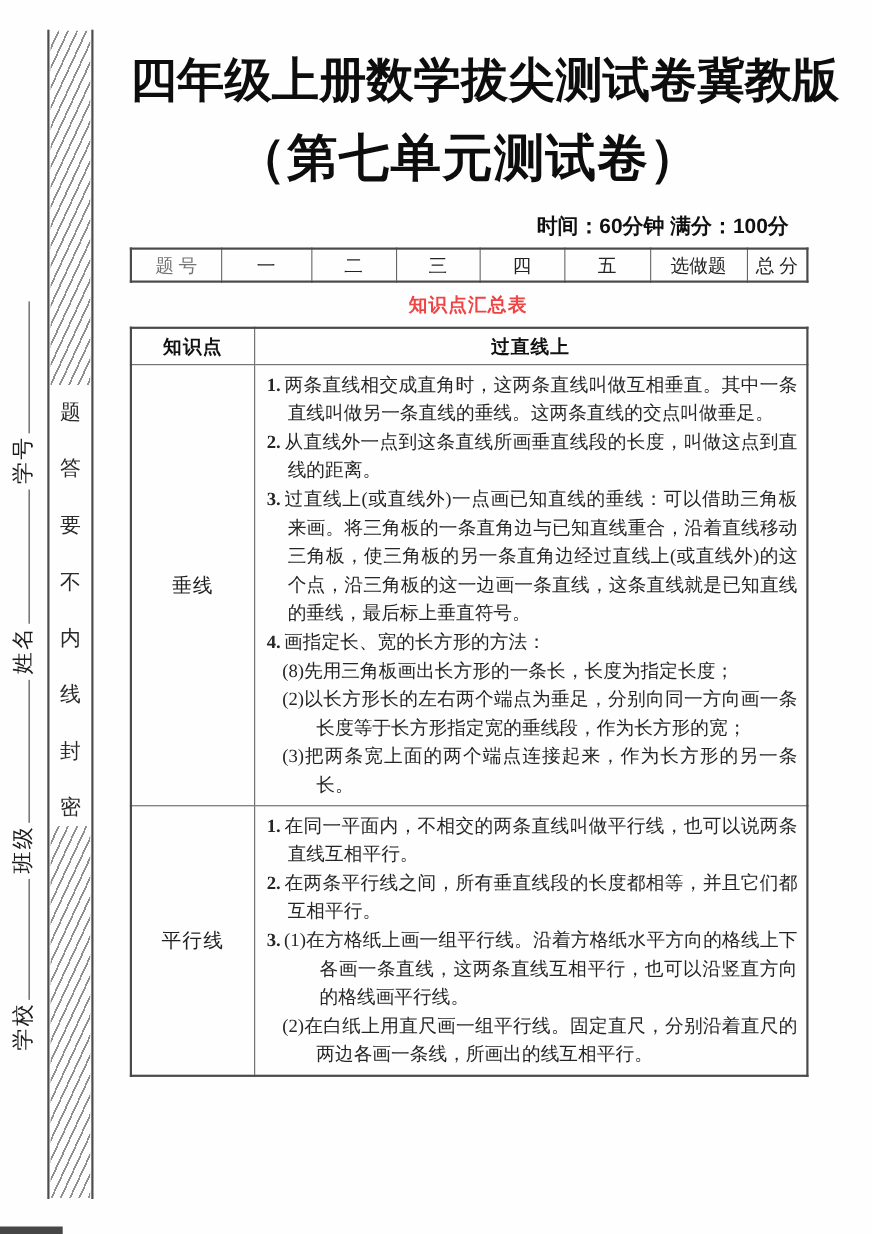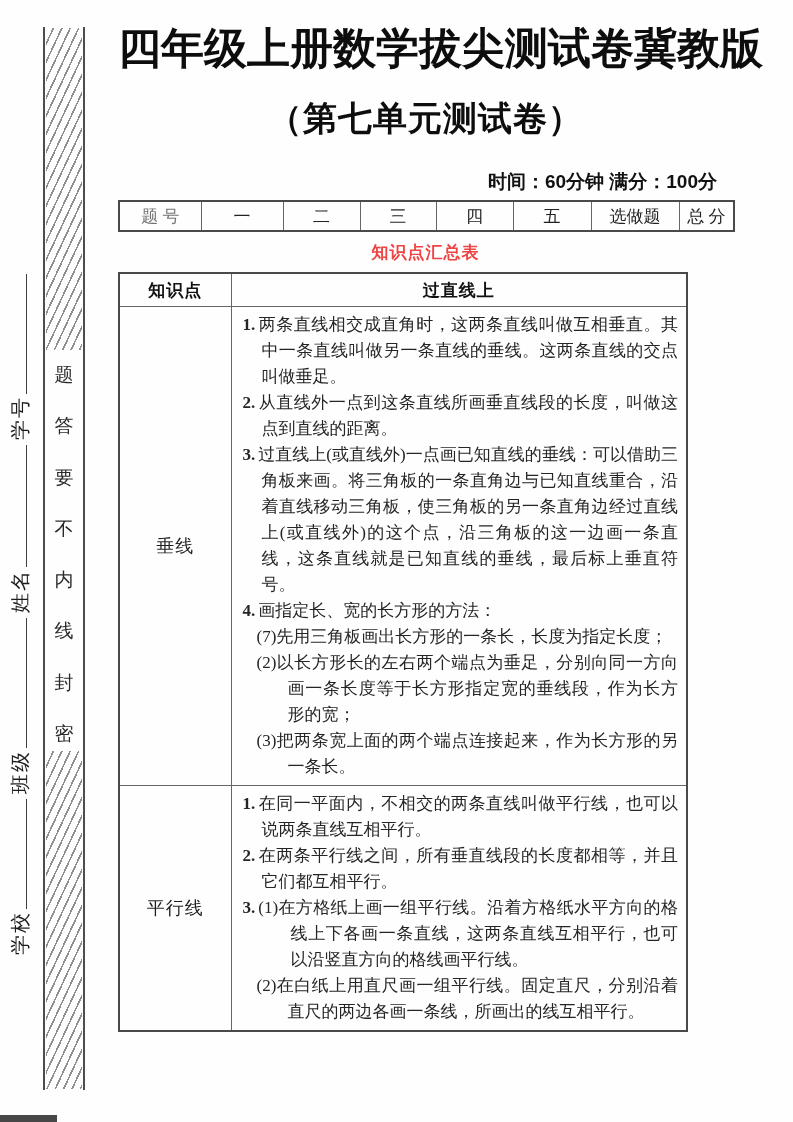--- a/index.html
+++ b/index.html
@@ -18,41 +18,41 @@
          background:repeating-linear-gradient(115deg,transparent 0,transparent 6px,#8f8f8f 6px,#8f8f8f 7.6px);}
   .hatch.top{top:28px;height:322px;}
   .hatch.bot{top:751px;height:338px;}
   .seal-text{position:absolute;left:44px;width:40px;top:362px;height:385px;
              display:flex;flex-direction:column;justify-content:space-between;align-items:center;
              font-size:19px;color:#2a2a2a;}
   .bottom-artifact{position:absolute;left:0;top:1115px;width:57px;height:7px;background:#474747;}
 
   
   .content{position:absolute;left:118px;top:0;width:615px;}
-  .main-title{margin:20px 0 0;text-align:center;white-space:nowrap;overflow:visible;
+  .main-title{margin:45px 0 0;text-align:center;white-space:nowrap;overflow:visible;
               font-family:"Liberation Sans",sans-serif;font-weight:bold;
               font-size:43px;line-height:56px;color:#0d0d0d;}
   .subtitle{margin:19px 0 0;text-align:center;white-space:nowrap;
             font-family:"Liberation Sans",sans-serif;font-weight:bold;
-            font-size:34px;line-height:46px;color:#0d0d0d;letter-spacing:1px;}
+            font-size:46px;line-height:46px;color:#0d0d0d;letter-spacing:1px;}
   .time-info{margin:29px 16px 0 0;text-align:right;
              font-family:"Liberation Sans",sans-serif;font-weight:bold;
              font-size:19px;line-height:24px;color:#111;}
 
   table{border-collapse:collapse;table-layout:fixed;}
   .score-table{width:615px;margin-top:6px;border:2px solid #4a4a4a;}
   .score-table td{border:1px solid #666;text-align:center;vertical-align:middle;
                   font-size:17px;color:#222;padding:0;}
   .score-table tr.h td{height:28px;}
   .score-table tr.s td{height:26px;}
   .score-table td.lbl{letter-spacing:0;font-size:17px;color:#737373;}
 
   .kt-title{margin:10px 0 0;text-align:center;font-weight:bold;font-size:17px;
             line-height:22px;color:#ef4444;letter-spacing:1px;}
-  .k-table{width:570px;margin-top:8px;border:2px solid #4a4a4a;}
+  .k-table{width:617px;margin-top:8px;border:2px solid #4a4a4a;}
   .k-table th{border:1px solid #666;height:30px;font-size:17px;color:#111;
               text-align:center;vertical-align:middle;font-weight:bold;letter-spacing:1px;}
   .k-table td{border:1px solid #666;vertical-align:middle;}
   .k-table td.topic{text-align:center;font-size:18px;color:#1e1e1e;letter-spacing:1px;}
   .k-table td.detail{padding:5px 8px 5px 11px;font-size:17px;line-height:26px;color:#252525;}
   .item{padding-left:19px;text-indent:-19px;text-align:justify;}
   .item .num{font-weight:bold;padding-right:3px;}
   .item.merged{padding-left:48px;text-indent:-48px;}
   .sub{margin-left:14px;padding-left:31px;text-indent:-31px;text-align:justify;}
 </style>
@@ -124,21 +124,21 @@
         </tr>
       </thead>
       <tbody id="ktBody">
           <tr>
             <td class="topic">垂线</td>
             <td class="detail">
               <div class="item"><span class="num">1.</span>两条直线相交成直角时，这两条直线叫做互相垂直。其中一条直线叫做另一条直线的垂线。这两条直线的交点叫做垂足。</div>
               <div class="item"><span class="num">2.</span>从直线外一点到这条直线所画垂直线段的长度，叫做这点到直线的距离。</div>
               <div class="item"><span class="num">3.</span>过直线上(或直线外)一点画已知直线的垂线：可以借助三角板来画。将三角板的一条直角边与已知直线重合，沿着直线移动三角板，使三角板的另一条直角边经过直线上(或直线外)的这个点，沿三角板的这一边画一条直线，这条直线就是已知直线的垂线，最后标上垂直符号。</div>
               <div class="item"><span class="num">4.</span>画指定长、宽的长方形的方法：</div>
-              <div class="sub">(7)先用三角板画出长方形的一条长，长度为指定长度；</div>
+              <div class="sub">(8)先用三角板画出长方形的一条长，长度为指定长度；</div>
               <div class="sub">(2)以长方形长的左右两个端点为垂足，分别向同一方向画一条长度等于长方形指定宽的垂线段，作为长方形的宽；</div>
               <div class="sub">(3)把两条宽上面的两个端点连接起来，作为长方形的另一条长。</div>
             </td>
           </tr>
           <tr>
             <td class="topic">平行线</td>
             <td class="detail">
               <div class="item"><span class="num">1.</span>在同一平面内，不相交的两条直线叫做平行线，也可以说两条直线互相平行。</div>
               <div class="item"><span class="num">2.</span>在两条平行线之间，所有垂直线段的长度都相等，并且它们都互相平行。</div>
               <div class="item merged"><span class="num">3.</span>(1)在方格纸上画一组平行线。沿着方格纸水平方向的格线上下各画一条直线，这两条直线互相平行，也可以沿竖直方向的格线画平行线。</div>

